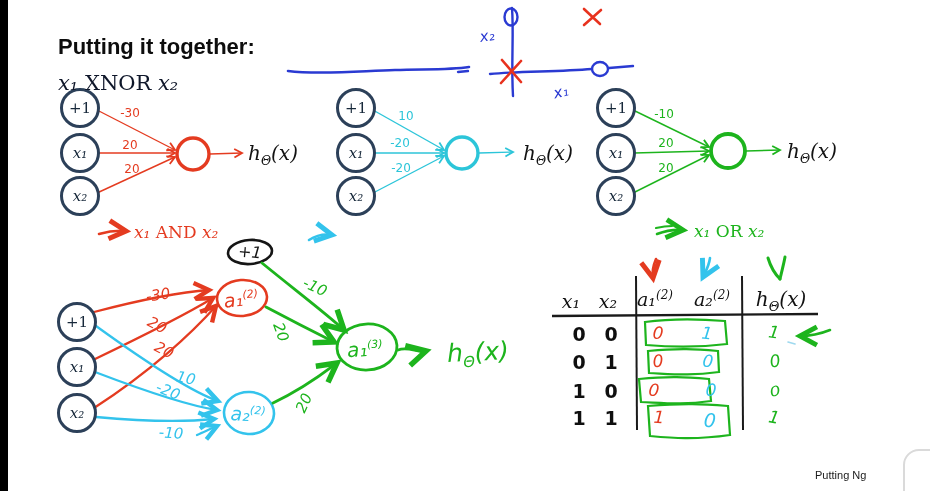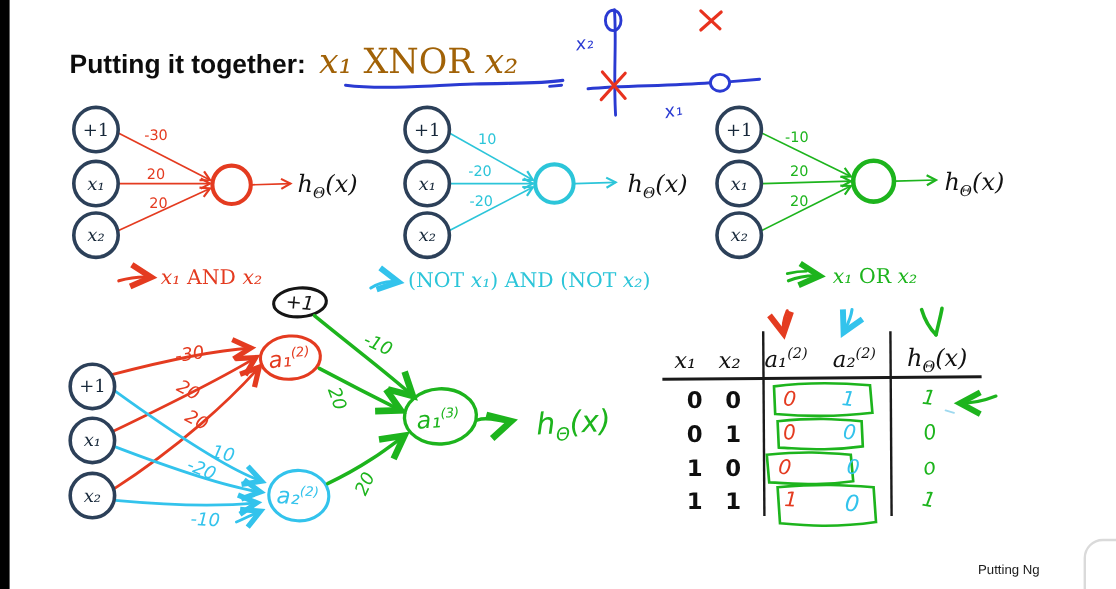--- a/index.html
+++ b/index.html
@@ -16,23 +16,23 @@
   .ctr{transform:translate(-50%,-50%);}
   .wt{position:absolute;z-index:3;font-family:"DejaVu Sans",sans-serif;font-size:12px;white-space:nowrap;}
   .hand{position:absolute;z-index:3;font-family:"DejaVu Sans",sans-serif;font-style:italic;white-space:nowrap;}
   .cap{position:absolute;z-index:3;font-size:17px;white-space:nowrap;transform:translateY(-50%);}
   .hx{position:absolute;z-index:3;font-size:20px;white-space:nowrap;font-style:italic;color:#121212;}
   .hx sub{font-size:0.62em;}
   .r{color:#e43b20;}
   .c{color:#2cc5d9;}
   .g{color:#1db41d;}
   .bl{color:#2a3ad2;}
-  .title-row{position:absolute;left:58px;top:34px;display:flex;align-items:baseline;gap:11px;z-index:3;}
+  .title-row{position:absolute;left:58px;top:34px;display:flex;align-items:baseline;gap:11px;z-index:3;flex-direction:column;}
   .title-main{font-family:"Liberation Sans","DejaVu Sans",sans-serif;font-weight:700;font-size:22px;color:#0d0d0d;}
-  .title-math{font-size:29px;color:#a16207;}
+  .title-math{font-size:21px;color:#0f172a;}
   .title-math .v{font-style:italic;}
   .hdr{font-size:19px;font-style:italic;color:#111;}
   .hdr sup{font-size:12px;font-style:italic;}
   .tdig{font-family:"DejaVu Sans",sans-serif;font-weight:700;font-size:19px;color:#0f0f0f;}
   .hv{font-size:17px;font-weight:400;}
   .credit{position:absolute;left:815px;top:469px;z-index:3;font-family:"Liberation Sans","DejaVu Sans",sans-serif;
           font-size:11px;color:#1b1b1b;}
   .leftbar{position:absolute;left:0;top:0;width:8px;height:491px;background:#000;z-index:4;}
   .overlay-corner{position:absolute;left:903px;top:449px;width:90px;height:90px;border:2.5px solid #dadada;
           border-radius:16px;z-index:4;background:transparent;}
@@ -187,21 +187,20 @@
   <div class="node" style="left:356px;top:153px">
       <span class="v">x₁</span>
     </div>
   <div class="node" style="left:356px;top:196px">
       <span class="v">x₂</span>
     </div>
   <span class="wt c ctr" style="left:406px;top:116px">10</span>
   <span class="wt c ctr" style="left:400px;top:143px">-20</span>
   <span class="wt c ctr" style="left:401px;top:168px">-20</span>
   <span class="hx" style="left:523px;top:141px"><span>h</span><sub>Θ</sub><span>(x)</span></span>
-  <div class="cap c" style="left:340px;top:234px"><span>(NOT </span><span class="v">x₁</span><span>) AND (NOT </span><span class="v">x₂</span><span>)</span></div>
 
   <div class="node" style="left:616px;top:108px">
       <span>+1</span>
     </div>
   <div class="node" style="left:616px;top:153px">
       <span class="v">x₁</span>
     </div>
   <div class="node" style="left:616px;top:196px">
       <span class="v">x₂</span>
     </div>

